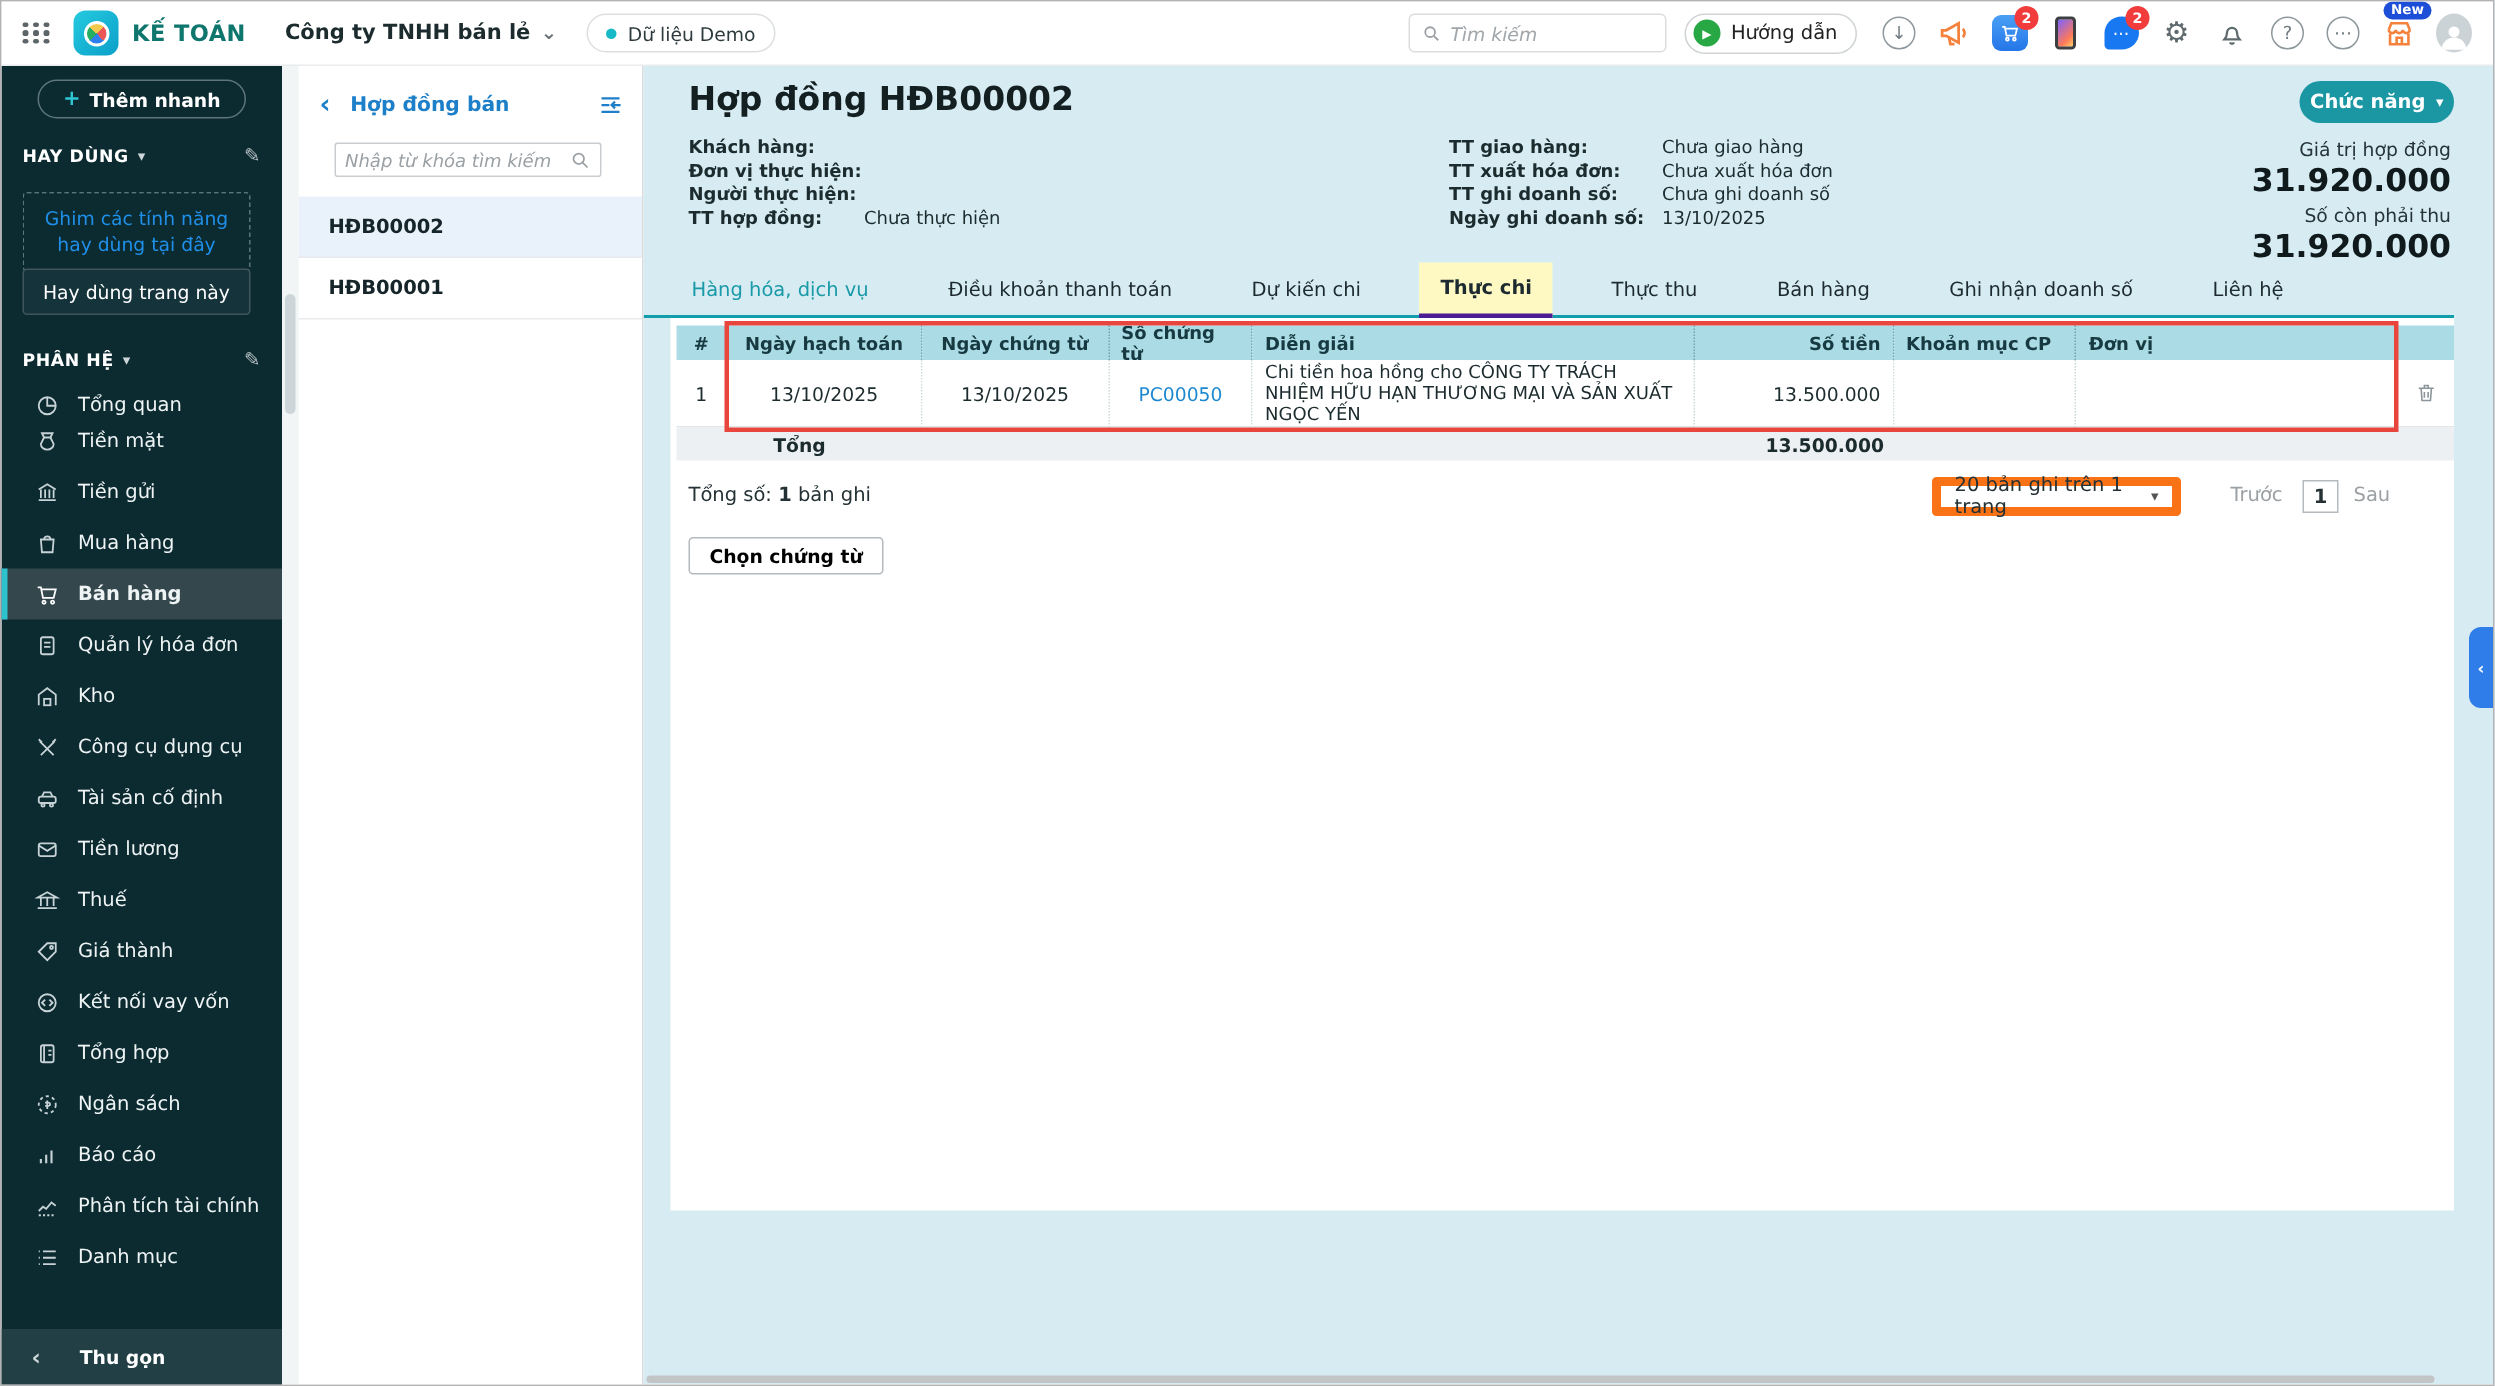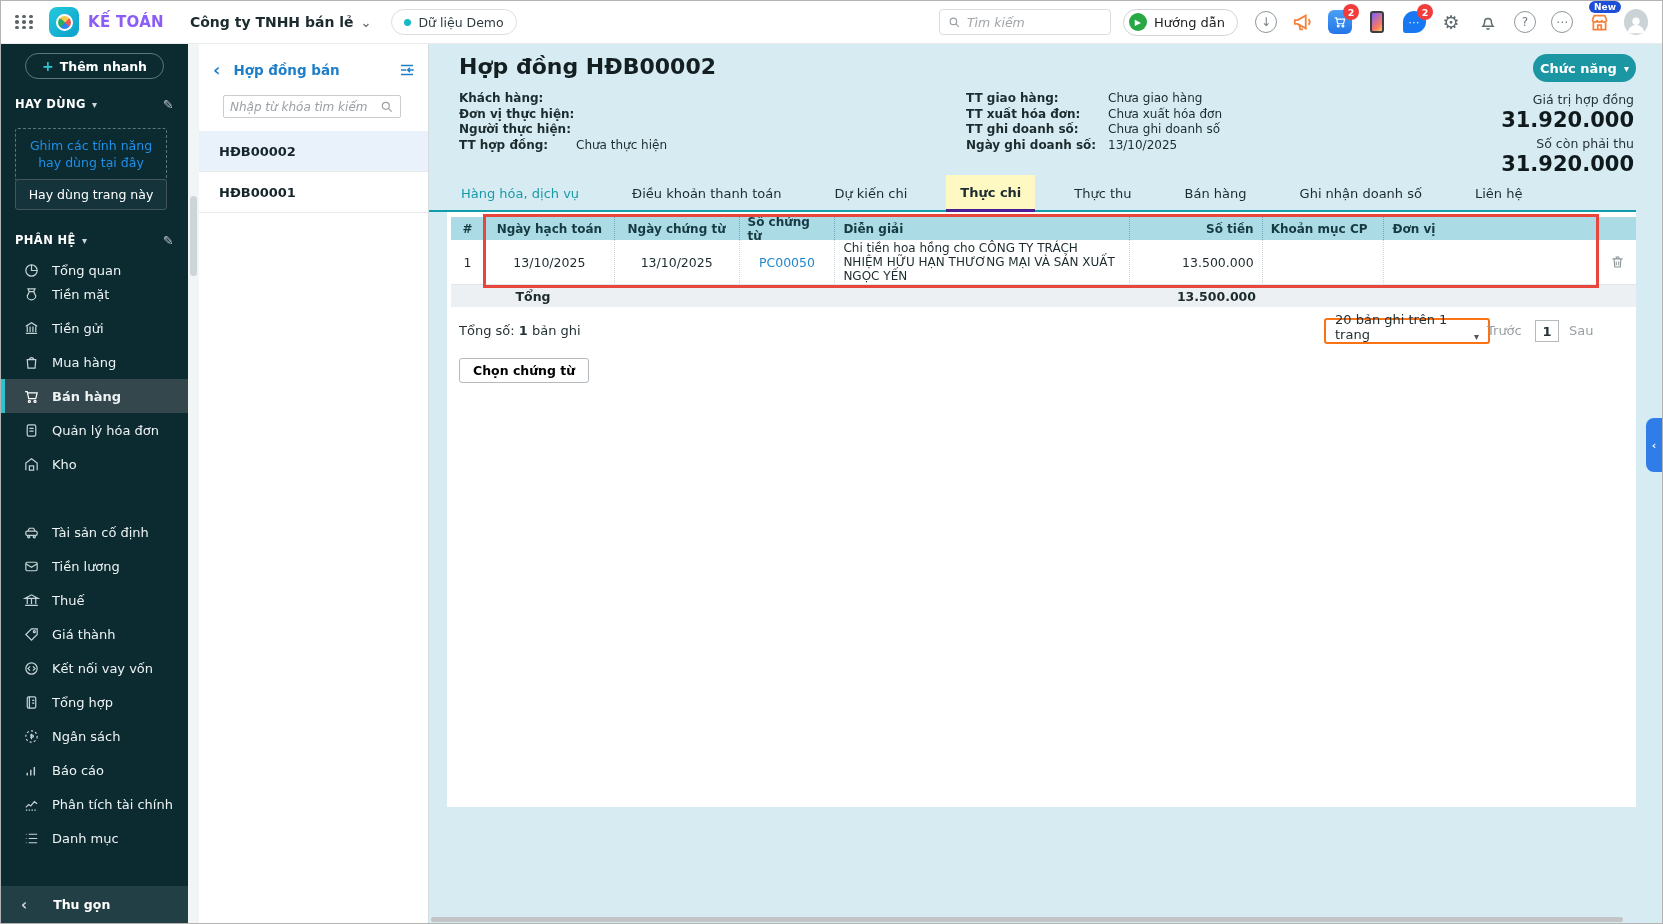--- a/index.html
+++ b/index.html
@@ -10,21 +10,21 @@
     position:relative; overflow:hidden; border:1px solid #b3b3b3;
   }
   svg { display:block; }
 
   
   .topbar{position:absolute;top:0;left:0;right:0;height:43px;background:#fff;border-bottom:1px solid #e9eced;display:flex;align-items:center;z-index:30;}
   .gridicon{margin-left:14px;display:grid;grid-template-columns:repeat(3,5px);grid-gap:2px;cursor:pointer;}
   .gridicon i{width:3.5px;height:3.5px;border-radius:50%;background:#5c6567;}
   .applogo{margin-left:15px;width:30px;height:30px;border-radius:8px;background:linear-gradient(135deg,#25cadf,#0b9fc9);display:flex;align-items:center;justify-content:center;}
   .applogo .pin{width:17px;height:17px;border-radius:50%;border:2.5px solid #fff;background:conic-gradient(from 45deg,#eb5757 0 25%,#2f80ed 0 50%,#27ae60 0 75%,#f2c94c 0 100%);}
-  .appname{margin-left:9px;font-size:15px;font-weight:bold;letter-spacing:.3px;color:#8b5cf6;}
+  .appname{margin-left:9px;font-size:15px;font-weight:bold;letter-spacing:.3px;color:#0f766e;}
   .company{margin-left:26px;font-weight:bold;font-size:14px;display:flex;align-items:center;cursor:pointer;}
   .company .car{color:#6a7478;font-size:13px;margin-left:7px;}
   .demopill{margin-left:20px;height:26px;border:1px solid #dcdfe1;border-radius:13px;display:flex;align-items:center;padding:0 12px;font-size:12.5px;color:#2e3b3e;cursor:pointer;}
   .demopill .dot{width:7px;height:7px;border-radius:50%;background:#17b9c6;margin-right:7px;}
   .tb-spacer{flex:1;}
   .tbsearch{width:172px;height:26px;border:1px solid #dadddf;border-radius:4px;display:flex;align-items:center;padding:0 8px;color:#9aa0a5;}
   .tbsearch input{border:none;outline:none;width:120px;font-size:12.5px;margin-left:6px;font-family:inherit;}
   .tbsearch input::placeholder{color:#a0a6aa;font-style:italic;}
   .guide{margin-left:12px;height:27px;border:1px solid #cfd3d5;border-radius:14px;display:flex;align-items:center;padding:0 12px 0 5px;cursor:pointer;background:#fff;}
   .guide .gplay{width:18px;height:18px;border-radius:50%;background:#28a745;color:#fff;font-size:8px;display:flex;align-items:center;justify-content:center;margin-right:7px;}
@@ -113,21 +113,21 @@
   .doclink{color:#1e88cf;cursor:pointer;}
   .trash{color:#8a9499;cursor:pointer;}
   .totrow{display:flex;height:22px;background:#edf0f2;align-items:center;font-weight:bold;font-size:12.5px;}
   .tot-lbl{width:164px;text-align:center;}
   .tot-sp1{width:516px;}
   .tot-amt{width:133px;text-align:right;padding-right:8px;}
   .annot{position:absolute;left:36px;top:2px;width:1116px;height:74px;border:3px solid #e8463c;pointer-events:none;z-index:5;}
 
   .tfoot{position:absolute;left:12px;right:0;top:106px;height:26px;font-size:13px;color:#243135;}
   .tcount{position:absolute;left:0;top:5px;}
-  .pagesize{position:absolute;left:829px;top:0;width:166px;height:26px;border:2px solid #f97316;border-radius:3px;display:flex;align-items:flex-end;padding:0 9px;cursor:pointer;background:#fff;margin-left:36px;}
+  .pagesize{position:absolute;left:829px;top:0;width:166px;height:26px;border:6px solid #f97316;border-radius:3px;display:flex;align-items:center;padding:0 9px;cursor:pointer;background:#fff;}
   .pagesize .car{margin-left:auto;color:#555;font-size:10px;}
   .pg-prev{position:absolute;left:1028px;top:5px;color:#9aa0a4;cursor:pointer;}
   .pg-num{position:absolute;left:1076px;top:2px;width:24px;height:22px;border:1px solid #b5babe;font-weight:bold;font-size:13px;display:flex;align-items:center;justify-content:center;}
   .pg-next{position:absolute;left:1110px;top:5px;color:#9aa0a4;cursor:pointer;}
   .btn-pick{position:absolute;left:12px;top:146px;height:25px;padding:0 13px;background:#fff;border:1px solid #b4b9bd;border-radius:3px;font-size:12.5px;font-weight:bold;color:#24313 5;cursor:pointer;font-family:inherit;}
   .edge-tab{position:absolute;right:0;top:374px;width:16px;height:54px;background:#2e7de9;border-radius:8px 0 0 8px;color:#fff;display:flex;align-items:center;justify-content:center;font-size:11px;font-weight:bold;cursor:pointer;}
   .hscroll{position:absolute;left:2px;right:2px;bottom:1px;height:5px;}
   .hscroll .hthumb{position:absolute;left:0;width:97%;height:5px;border-radius:3px;background:#c2c4c5;}
 </style>
 </head>
@@ -297,20 +297,27 @@
         <path d="M9 9h6M9 13h6"></path>
       </svg>
     <span class="nl">Quản lý hóa đơn</span>
   </div>
   <div class="navitem" style="top:403px">
     <svg class="ni" viewBox="0 0 24 24" fill="none" stroke="currentColor" stroke-width="1.7">
         <path d="M4 20V10l8-6 8 6v10"></path>
         <rect x="9" y="14" width="6" height="6"></rect>
       </svg>
     <span class="nl">Kho</span>
+  </div>
+  <div class="navitem" style="top:437px">
+    <svg class="ni" viewBox="0 0 24 24" fill="none" stroke="currentColor" stroke-width="1.7">
+        <path d="M5 6l13 13M19 6L6 19"></path>
+        <path d="M4 4l3 3M20 4l-3 3"></path>
+      </svg>
+    <span class="nl">Công cụ dụng cụ</span>
   </div>
   <div class="navitem" style="top:471px">
     <svg class="ni" viewBox="0 0 24 24" fill="none" stroke="currentColor" stroke-width="1.7">
         <rect x="4" y="10" width="16" height="6" rx="2"></rect>
         <path d="M7 10l2-4h6l2 4"></path>
         <circle cx="8" cy="18" r="1.5"></circle>
         <circle cx="16" cy="18" r="1.5"></circle>
       </svg>
     <span class="nl">Tài sản cố định</span>
   </div>

